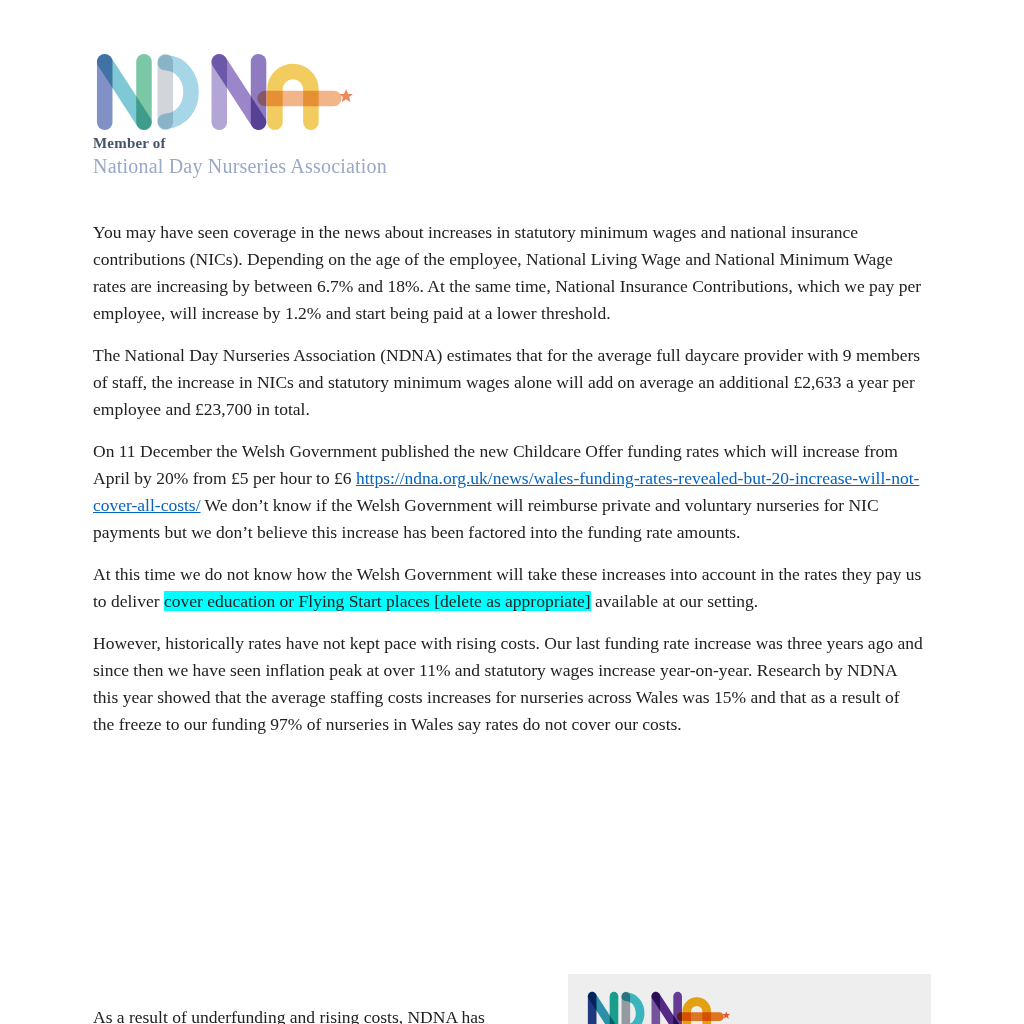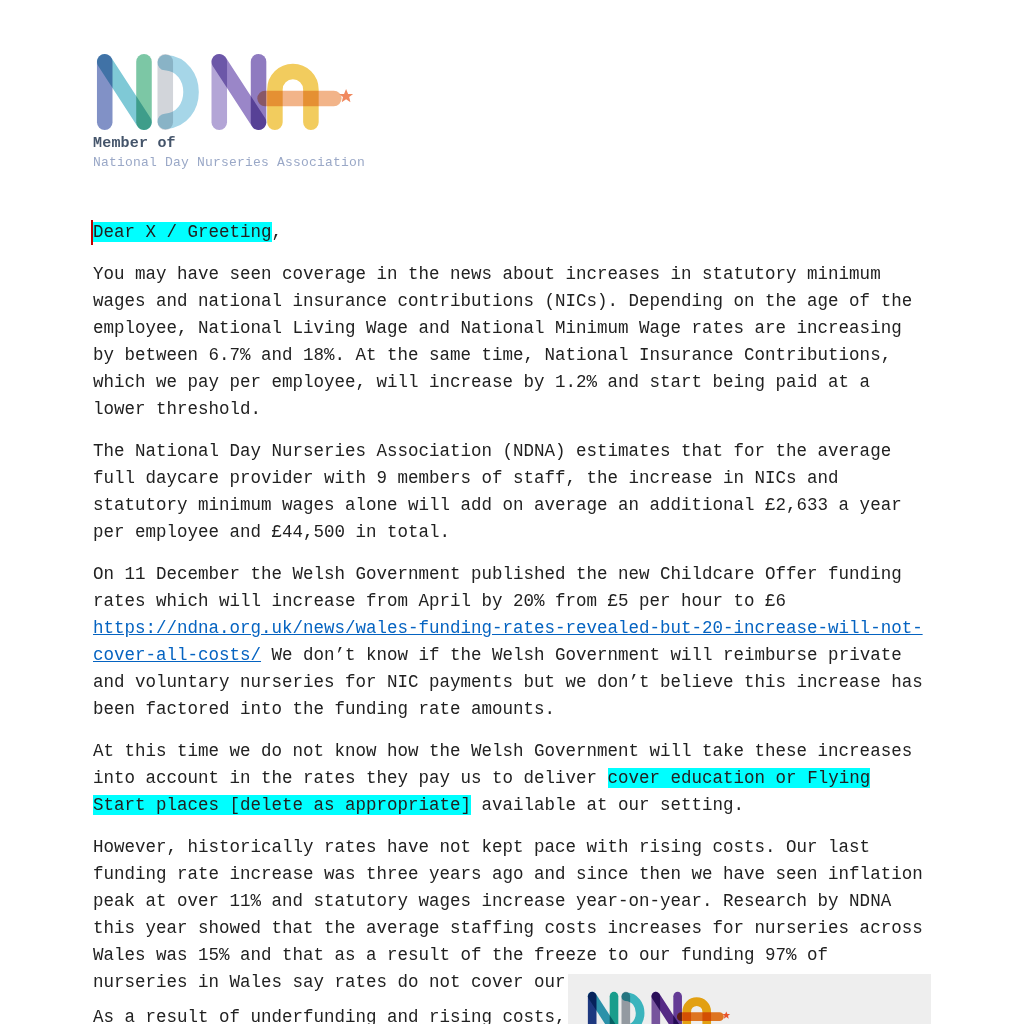--- a/index.html
+++ b/index.html
@@ -1,32 +1,32 @@
 <!DOCTYPE html>
 <html><head>
 <meta charset="utf-8">
 <style>
   html,body{margin:0;padding:0;background:#ffffff;}
   .page{
     position:relative;
     width:1024px;height:1024px;
     background:#ffffff;
     overflow:hidden;
-    font-family:Liberation Mono, monospace;
+    font-family:Liberation Serif, serif;
     color:#212121;
   }
   
   .logo-top{position:absolute;left:90px;top:46px;width:270px;height:92px;}
   .member-of{
     position:absolute;left:93px;top:135px;
     font-size:15px;font-weight:bold;color:#44546a;letter-spacing:.2px;
   }
   .association{
     position:absolute;left:93px;top:155px;
-    font-size:13px;color:#9aa8c7;letter-spacing:.2px;
+    font-size:20px;color:#9aa8c7;letter-spacing:.2px;
   }
   
   .letter{
     position:absolute;left:93px;top:219px;width:832px;
     font-size:17.5px;line-height:27px;
   }
   .letter p{margin:0 0 15px 0;}
   .hl{background:#00ffff;}
   a.doclink{color:#0563c1;text-decoration:underline;cursor:pointer;}
   .caret{
@@ -64,26 +64,25 @@
       <path class="lg" d="M226,92 L226,52 A22,22 0 0 1 270,52 L270,92" stroke="#f2cc5e"></path>
       <path class="lg" d="M214,63 L298,63" stroke="#f2b489"></path>
     </g>
     <path fill="#f0885e" transform="translate(313,60) scale(0.95)" d="M0,-9 L2.6,-2.8 L9,-2.8 L4,1.2 L5.6,8 L0,4.2 L-5.6,8 L-4,1.2 L-9,-2.8 L-2.6,-2.8 Z"></path>
   </svg>
   <div class="member-of">Member of</div>
   <div class="association">National Day Nurseries Association</div>
 
   <div class="letter">
 
-    <p class="greeting-wrap"><span class="caret"></span><span class="hl">Dear X / Greeting</span><span>,</span></p>
 
 
     <p>You may have seen coverage in the news about increases in statutory minimum wages and national insurance contributions (NICs). Depending on the age of the employee, National Living Wage and National Minimum Wage rates are increasing by between 6.7% and 18%. At the same time, National Insurance Contributions, which we pay per employee, will increase by 1.2% and start being paid at a lower threshold.</p>
 
-    <p>The National Day Nurseries Association (NDNA) estimates that for the average full daycare provider with 9 members of staff, the increase in NICs and statutory minimum wages alone will add on average an additional £2,633 a year per employee and £44,500 in total.</p>
+    <p>The National Day Nurseries Association (NDNA) estimates that for the average full daycare provider with 9 members of staff, the increase in NICs and statutory minimum wages alone will add on average an additional £2,633 a year per employee and £23,700 in total.</p>
 
     <p><span>On 11 December the Welsh Government published the new Childcare Offer funding rates which will increase from April by 20% from £5 per hour to £6 </span><a class="doclink" href="#">https://ndna.org.uk/news/wales-funding-rates-revealed-but-20-increase-will-not-cover-all-costs/</a><span> We don’t know if the Welsh Government will reimburse private and voluntary nurseries for NIC payments but we don’t believe this increase has been factored into the funding rate amounts.</span></p>
 
     <p><span>At this time we do not know how the Welsh Government will take these increases into account in the rates they pay us to deliver </span><span class="hl">cover education or Flying Start places [delete as appropriate]</span><span> available at our setting.</span></p>
 
     <p>However, historically rates have not kept pace with rising costs. Our last funding rate increase was three years ago and since then we have seen inflation peak at over 11% and statutory wages increase year-on-year. Research by NDNA this year showed that the average staffing costs increases for nurseries across Wales was 15% and that as a result of the freeze to our funding 97% of nurseries in Wales say rates do not cover our costs.</p>
   </div>
 
   <div class="closing">As a result of underfunding and rising costs, NDNA has</div>
 

